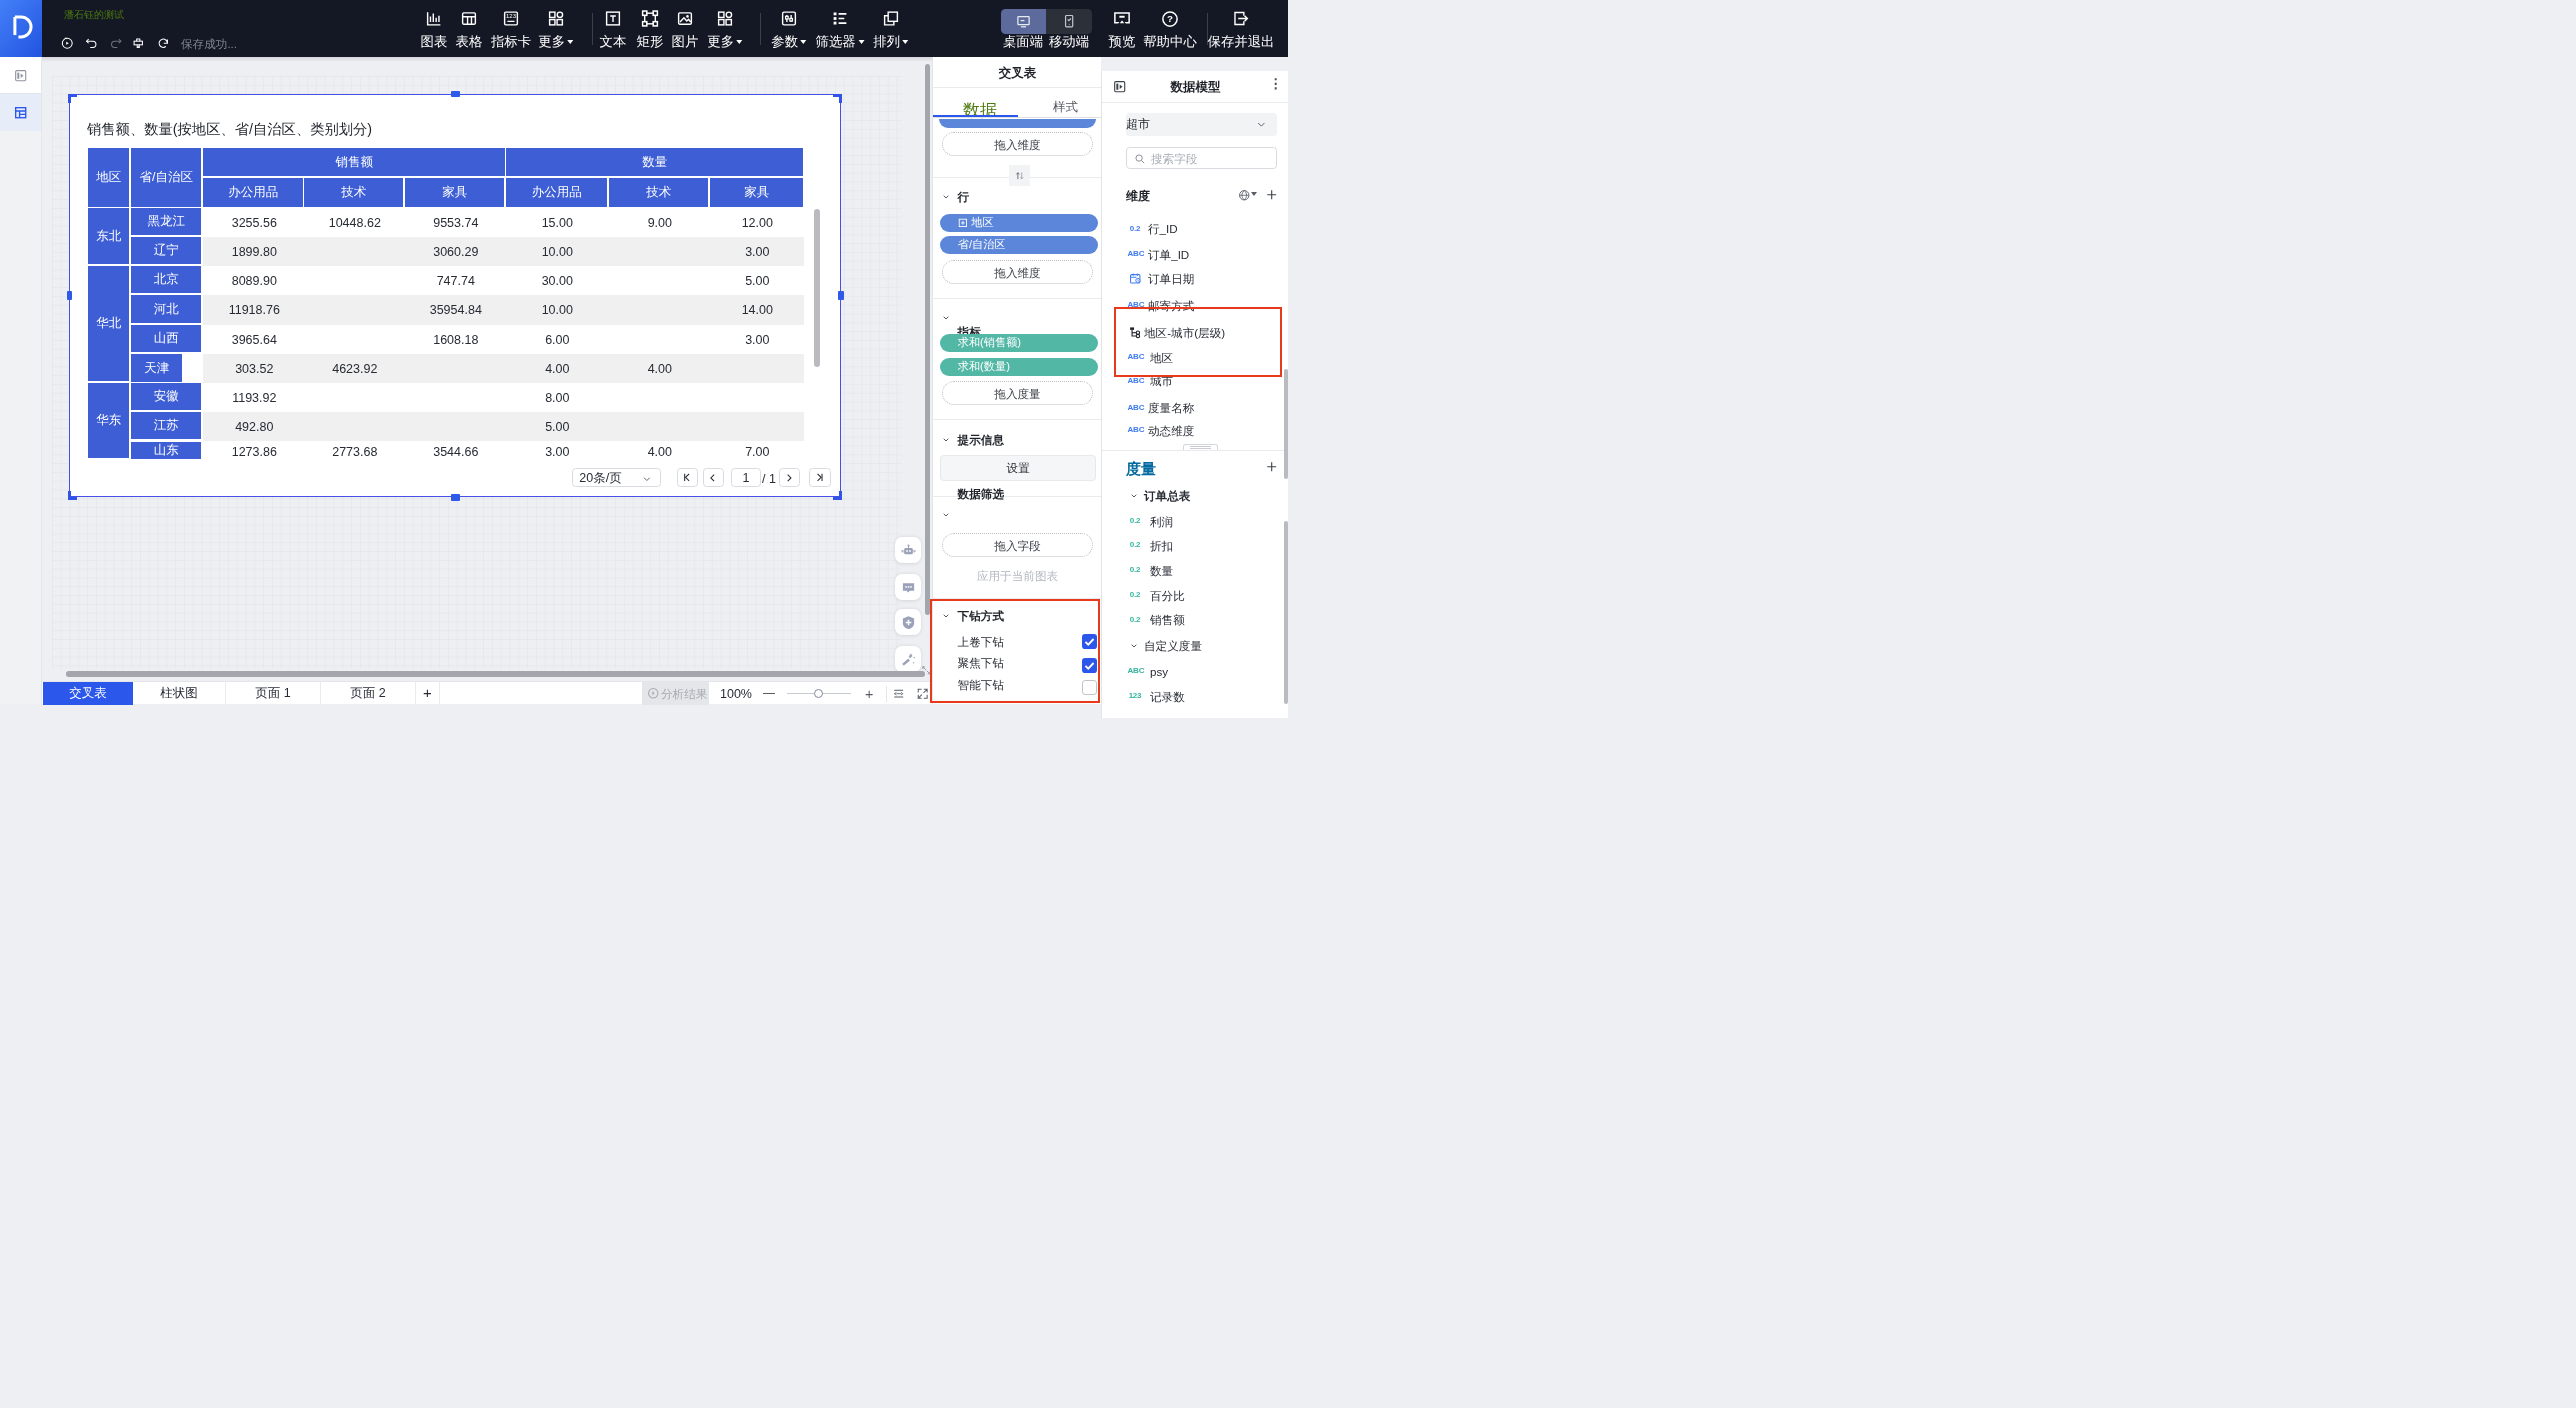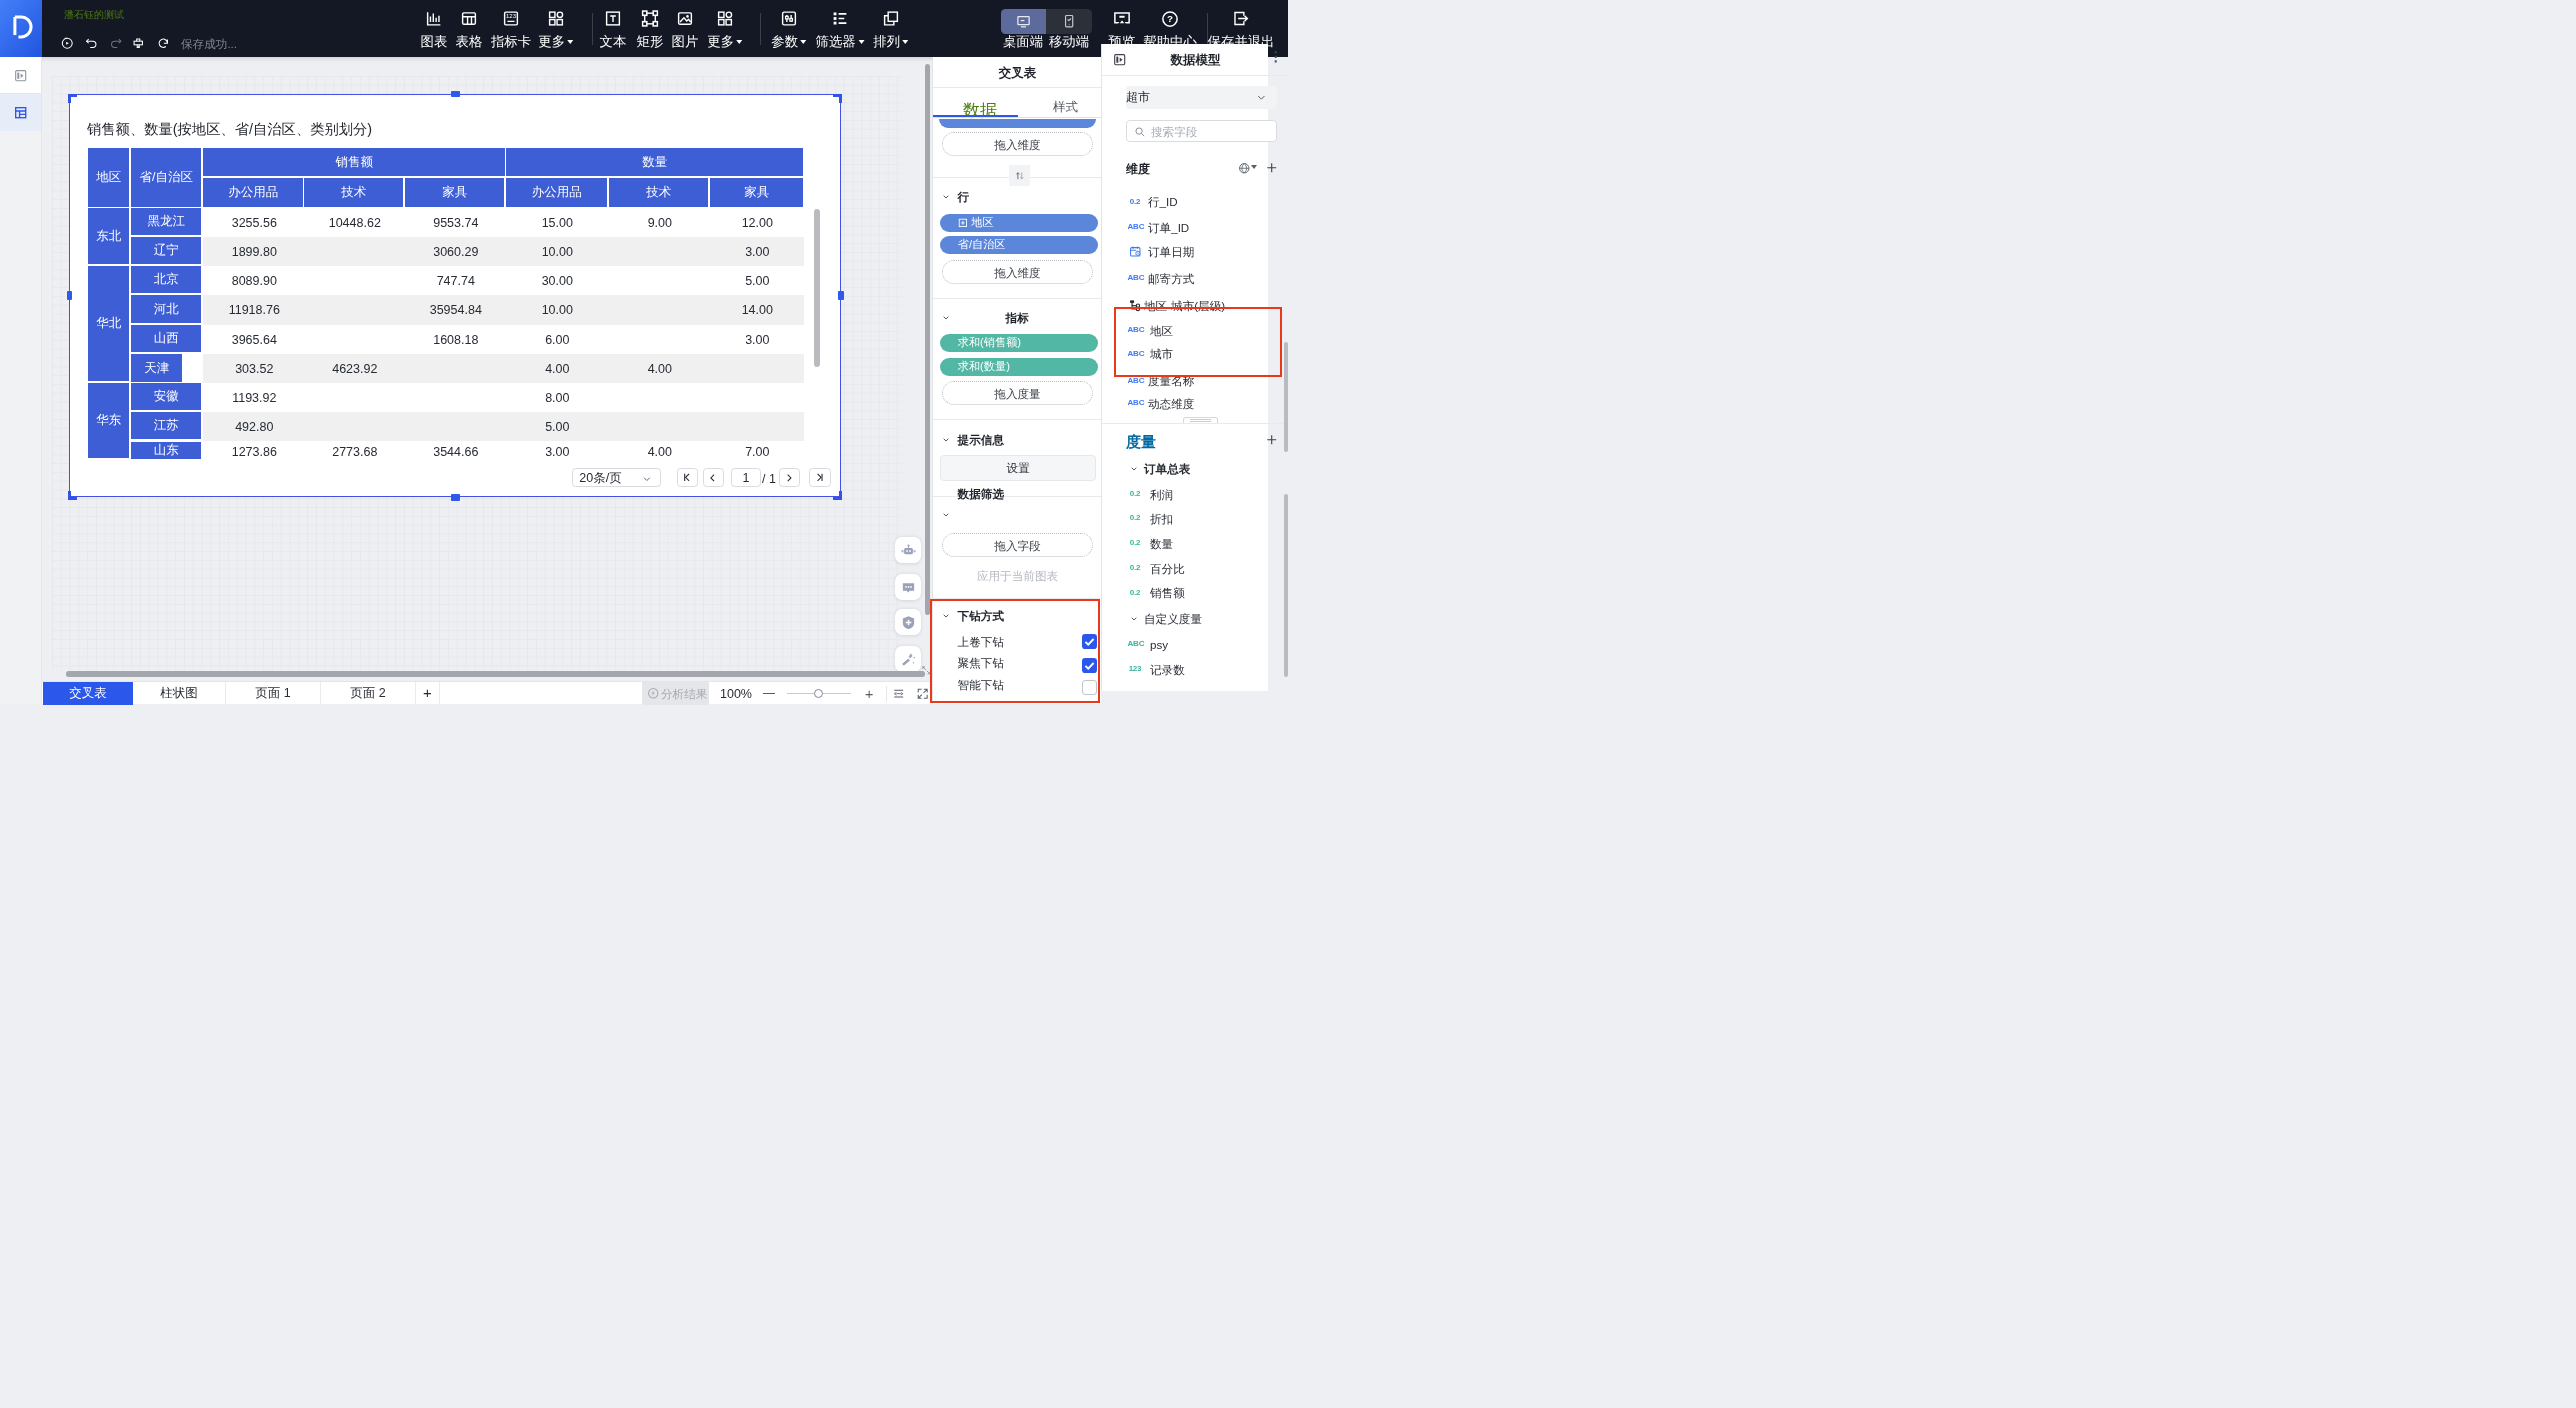--- a/index.html
+++ b/index.html
@@ -383,21 +383,21 @@
 <style>
 #p1{position:absolute;left:932px;top:57px;width:169px;height:647px;background:#fff;border-left:0.9px solid #e2e4e8;}
 #p1 .seclab{position:absolute;left:24.6px;font-size:11.6px;color:#1f2329;font-weight:bold;white-space:nowrap;}
 .chev{position:absolute;width:8px;height:8px;}
 .divid{position:absolute;left:0;width:169px;height:0.9px;background:#e8eaed;}
 .bpill{position:absolute;left:7.2px;width:158px;height:17.5px;border-radius:9px;background:#5b86d9;color:#fff;font-size:11.2px;line-height:17.5px;padding-left:17.5px;}
 .gpill{position:absolute;left:7.2px;width:158px;height:17.5px;border-radius:9px;background:#52b7a5;color:#fff;font-size:11.2px;line-height:17.5px;padding-left:17.5px;}
 .dpill{position:absolute;left:9px;width:151px;height:24px;border-radius:12.5px;border:0.9px dotted #b9bdc4;font-size:11.6px;color:#3c4148;text-align:center;line-height:23px;background:#fff;}
 .ckrow{position:absolute;left:24.6px;font-size:11.6px;color:#272b33;}
 .ckbox{position:absolute;left:149px;width:15px;height:15px;border-radius:3.1px;}
-#p2{position:absolute;left:1101px;top:44px;width:167px;height:647px;background:#fff;border-left:0.9px solid #e2e4e8;}
+#p2{position:absolute;left:1101px;top:71px;width:187px;height:647px;background:#fff;border-left:0.9px solid #e2e4e8;}
 .frow-tag{position:absolute;left:25.5px;width:15px;font-size:8px;font-weight:bold;text-align:center;letter-spacing:-0.2px;}
 .frow-lab{position:absolute;left:46px;font-size:11.6px;color:#272b33;white-space:nowrap;}
 #bbar{position:absolute;left:42px;top:681px;width:890px;height:23px;background:#fff;border-top:0.9px solid #e3e5e9;}
 .btab{position:absolute;top:0;height:23px;font-size:12.5px;color:#272b33;text-align:center;line-height:23px;border-right:0.9px solid #e9ebee;}
 .redbox{position:absolute;border:2.7px solid #e8391a;z-index:50;}
 .sbthumb{position:absolute;left:182px;width:4px;background:#b9bbc0;border-radius:2.7px;}
 </style>
 
 <div id="p1">
   <div style="position:absolute;left:0;top:0;width:169px;height:31px;border-bottom:0.9px solid #e8eaed;text-align:center;font-size:12.5px;font-weight:bold;color:#1f2329;line-height:32px;">交叉表</div>
@@ -419,21 +419,21 @@
   <div class="bpill" style="top:157px;padding-left:31px;"><svg width="9.8" height="9.8" viewBox="0 0 24 24" style="position:absolute;left:17.5px;top:3.6px">
         <rect x="3" y="3" width="18" height="18" stroke="#fff" stroke-width="2.2" fill="none"></rect>
         <path d="M12 7.5 v9 M7.5 12 h9" stroke="#fff" stroke-width="2.2"></path>
       </svg>地区</div>
   <div class="bpill" style="top:179px;">省/自治区</div>
   <div class="dpill" style="top:203px;">拖入维度</div>
   <div class="divid" style="top:241px;"></div>
   <svg class="chev" style="left:8.5px;top:257px" viewBox="0 0 24 24">
       <path d="M5 8 l7 7 7-7" stroke="#3c4148" stroke-width="2.6" fill="none"></path>
     </svg>
-  <div class="seclab" style="top:254px;margin-left:48px;">指标</div>
+  <div class="seclab" style="top:268px;">指标</div>
   <div class="gpill" style="top:277px;">求和(销售额)</div>
   <div class="gpill" style="top:301px;">求和(数量)</div>
   <div class="dpill" style="top:324px;">拖入度量</div>
   <div class="divid" style="top:362px;"></div>
   <svg class="chev" style="left:8.5px;top:379px" viewBox="0 0 24 24">
       <path d="M5 8 l7 7 7-7" stroke="#3c4148" stroke-width="2.6" fill="none"></path>
     </svg>
   <div class="seclab" style="top:376px;">提示信息</div>
   <div style="position:absolute;left:7.2px;top:398px;width:156px;height:25.5px;background:#f5f6f7;border:0.9px solid #e6e8eb;border-radius:3.6px;text-align:center;font-size:11.6px;color:#272b33;line-height:24px;">设置</div>
   <div class="divid" style="top:439px;"></div>

